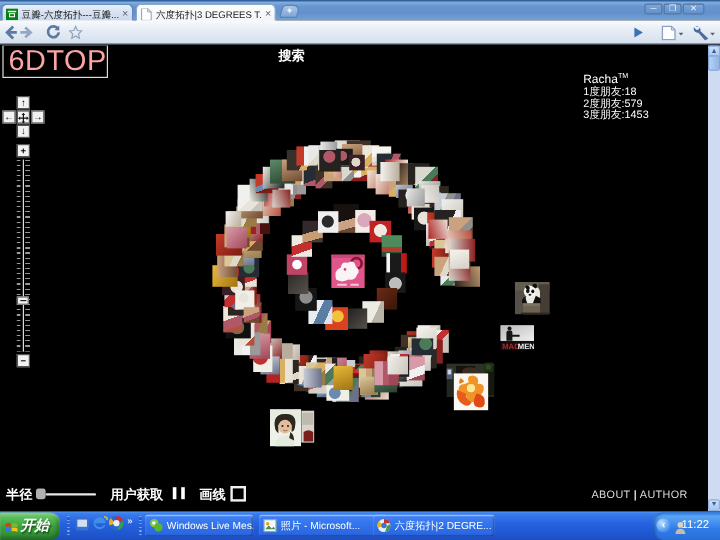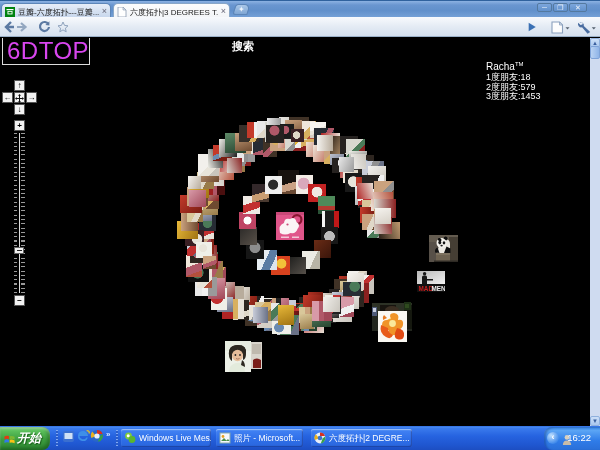--- a/index.html
+++ b/index.html
@@ -35,21 +35,21 @@
   border-bottom:1px solid #9ab0c8; }
 #omni { position:absolute; left:71px; top:2px; width:444px; height:15px;
   background:#fff; border:1px solid #a3b5c9; border-radius:2px;
   font-family:"Liberation Mono",monospace; font-size:9.5px; color:#9a9a9a;
   line-height:13px; padding-left:4px; white-space:nowrap; overflow:hidden;}
 #omni b { color:#222; font-weight:bold; }
 
 #page { position:absolute; left:0; top:38px; width:590px; height:388px;
   background:#000; color:#fff; overflow:hidden; }
 #logo { position:absolute; left:2px; top:-1px; width:88px; height:28px;
-  border:1.5px solid #dcdcdc; color:#d946ef; font-size:24px; font-weight:normal;
+  border:1.5px solid #dcdcdc; color:#fca5a5; font-size:24px; font-weight:normal;
   letter-spacing:0.5px; line-height:26px; padding-left:4px; }
 #srch { position:absolute; left:106px; top:1px; width:118px; height:11px;
   border:1px solid #e8e8e8; font-size:9px; color:#f0f0f0; line-height:10px; padding-left:2px;
   white-space:nowrap; overflow:hidden;}
 #sbtn { position:absolute; left:232px; top:1px; font-size:11px; color:#fff; font-weight:bold; }
 #toplinks { position:absolute; right:17px; top:3px; font-size:10px; color:#eee; }
 #uinfo { position:absolute; left:486px; top:22px; font-size:9px; color:#fff; line-height:9.8px; }
 #uinfo .nm { font-size:10px; }
 
 .pbtn { position:absolute; width:11px; height:11px; background:#f2f2f2;
@@ -445,20 +445,30 @@
         <path d="M11 17.5 q1.8 1.2 3.6 0" stroke="#a06a50" stroke-width="0.8" fill="none"></path>
         <path d="M5 26 Q9 21 16 22 Q20 23 20 31 L4 31 Q4 28 5 26 Z" fill="#e3ebdc"></path>
         <path d="M17 19 Q20 21 20 26 L16 24 Z" fill="#2c2820"></path>
       </svg>
 <svg style="position:absolute;left:251px;top:304px" width="11" height="27" viewBox="0 0 11 27">
         <rect width="11" height="27" fill="#d8d4cc"></rect>
         <rect x="1" y="2" width="9" height="10" fill="#bfb9ae"></rect>
         <path d="M2 18 q4-3 8 0 l0 8 l-8 0 z" fill="#7a1e1a"></path>
       </svg>
 
+    <div id="bot">
+      <span class="lbl" style="left:5px">半径</span>
+      <div id="hline"></div>
+        <div id="hknob"></div>
+      <span class="lbl" style="left:92px">用户获取</span>
+      <div id="pause"></div>
+      <span class="lbl" style="left:166px">画线</span>
+      <div id="chk"></div>
+      <span id="abt">ABOUT <b>|</b> AUTHOR</span>
+    </div>
   </div>
 
   <div id="sbar">
     <div class="sab" style="top:0">▲</div>
     <div id="sthumb"></div>
     <div class="sab" style="top:378px">▼</div>
   </div>
 
   <div id="taskbar">
     <div id="startbtn">
@@ -494,21 +504,21 @@
     <div id="chev">»</div>
     <div class="grip" style="left:116px"></div>
     <div class="task" style="left:121px;width:90px">
       <svg class="ti" viewBox="0 0 12 12">
           <circle cx="4.5" cy="4" r="3.4" fill="#7ec93e"></circle>
           <circle cx="8" cy="7.5" r="3.4" fill="#5ab52e"></circle>
           <circle cx="4.2" cy="3.8" r="1.5" fill="#fff"></circle>
         </svg>
       <span class="tt">Windows Live Mes...</span>
     </div>
-    <div class="task" style="left:216px;width:87px">
+    <div class="task" style="left:216px;width:107px">
       <svg class="ti" viewBox="0 0 12 12">
           <rect x="1" y="1" width="10" height="10" fill="#f5f8fc" stroke="#8aa"></rect>
           <circle cx="4" cy="4.5" r="1.4" fill="#e8a020"></circle>
           <path d="M2 9 L5 6 L7.5 8.5 L9 7 L10.5 9 Z" fill="#4a8f4a"></path>
         </svg>
       <span class="tt">照片 - Microsoft...</span>
     </div>
     <div class="task" style="left:311px;width:101px">
       <svg class="ti" viewBox="0 0 12 12">
         <circle cx="6" cy="6" r="5.4" fill="#e8eef8"></circle>
@@ -518,16 +528,16 @@
         <circle cx="6" cy="6" r="2.3" fill="#3f74c8"></circle>
       </svg>
       <span class="tt">六度拓扑|2 DEGRE...</span>
     </div>
     <div id="systray">
       <div id="collapse">‹</div>
       <svg id="trayuser" width="12" height="12" viewBox="0 0 12 12">
           <circle cx="6" cy="3.4" r="2.4" fill="#d8d0c0"></circle>
           <path d="M1.8 11 q0.4-4.4 4.2-4.4 q3.8 0 4.2 4.4 z" fill="#c8bca8"></path>
         </svg>
-      <span id="clock">16:22</span>
+      <span id="clock">11:22</span>
     </div>
   </div>
 </div>
 
 </body></html>

